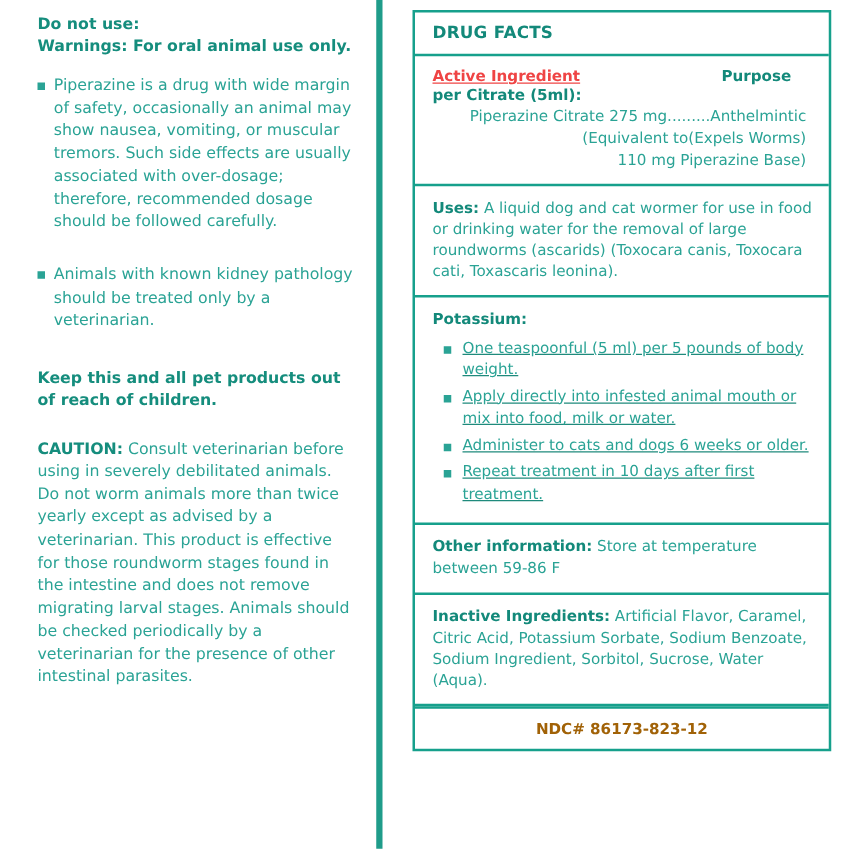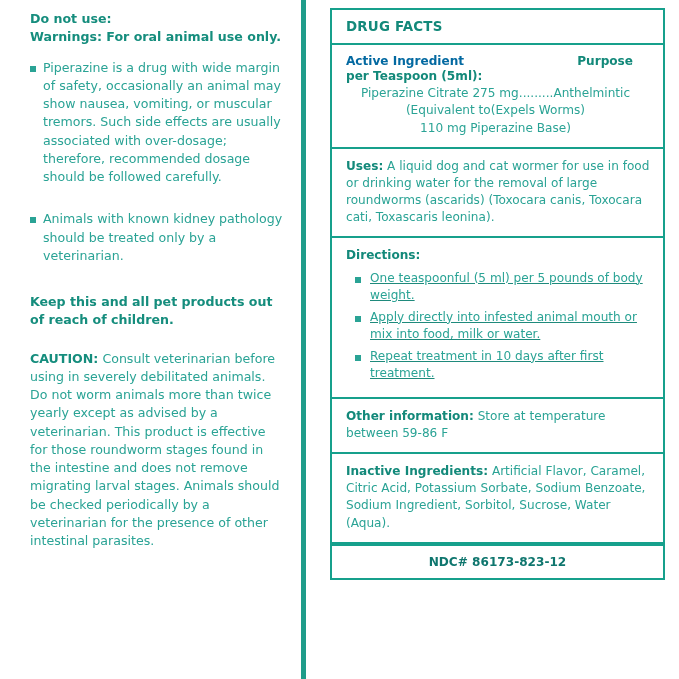--- a/index.html
+++ b/index.html
@@ -96,25 +96,25 @@
   }
   .sect .b {
     font-weight: bold;
     color: #13897a;
   }
   .ai-head {
     display: flex;
     justify-content: space-between;
     align-items: baseline;
   }
-  .ai-head .l { font-size: 12.1px; font-weight: bold; color:#0369a1; }
+  .ai-head .l { font-size: 12.1px; font-weight: bold; color:#ef4444;text-decoration:underline; }
   .ai-head .r { font-size: 12.1px; font-weight: bold; color:#13897a; padding-right: 18px;}
   .ai-row {
     display: flex;
-    justify-content: center;
+    justify-content: flex-end;
     align-items: baseline;
     font-size: 12.1px;
     line-height: 1.42;
     color: #2aa395;
   }
   .ai-row .r { padding-right: 6px; }
   .dir-list {
     margin: 5px 0 0 0;
   }
   .dir-item {
@@ -134,21 +134,21 @@
   .dir-item .dt {
     font-size: 12.1px;
     line-height: 1.45;
     color: #2aa395;
   }
   .ndc {
     padding: 9px 14px 9px 14px;
     text-align: center;
     font-size: 12.1px;
     font-weight: bold;
-    color: #0f766e;
+    color: #a16207;
     border-top: 2px solid #16a08c;
   }
 </style>
 </head>
 <body>
 
 <div class="page">
 
   <div class="left-panel">
 
@@ -180,49 +180,53 @@
 
   <div class="right-panel">
 
     <div class="df-title">DRUG FACTS</div>
 
     <div class="sect">
       <div class="ai-head">
         <span class="l">Active Ingredient</span>
         <span class="r">Purpose</span>
       </div>
-      <div class="line b">per Teaspoon (5ml):</div>
+      <div class="line b">per Citrate (5ml):</div>
       <div class="ai-row">
         <span class="l">Piperazine Citrate 275 mg.........</span>
         <span class="r">Anthelmintic</span>
       </div>
       <div class="ai-row">
         <span class="l">(Equivalent to</span>
         <span class="r">(Expels Worms)</span>
       </div>
       <div class="ai-row">
         <span class="l">110 mg Piperazine Base)</span>
         <span class="r"></span>
       </div>
     </div>
 
     <div class="sect">
       <div class="line"><span class="b">Uses:</span><span> A liquid dog and cat wormer for use in food or drinking water for the removal of large roundworms (ascarids) (Toxocara canis, Toxocara cati, Toxascaris leonina).</span></div>
     </div>
 
     <div class="sect">
-      <div class="line b">Directions:</div>
+      <div class="line b">Potassium:</div>
       <div class="dir-list">
         <div class="dir-item">
           <span class="sq2"></span>
           <span class="dt">One teaspoonful (5 ml) per 5 pounds of body weight.</span>
         </div>
         <div class="dir-item">
           <span class="sq2"></span>
           <span class="dt">Apply directly into infested animal mouth or mix into food, milk or water.</span>
+        </div>
+        <div class="dir-item">
+          <span class="sq2"></span>
+          <span class="dt">Administer to cats and dogs 6 weeks or older.</span>
         </div>
         <div class="dir-item">
           <span class="sq2"></span>
           <span class="dt">Repeat treatment in 10 days after first treatment.</span>
         </div>
       </div>
     </div>
 
     <div class="sect">
       <div class="line"><span class="b">Other information:</span><span> Store at temperature between 59-86 F</span></div>

